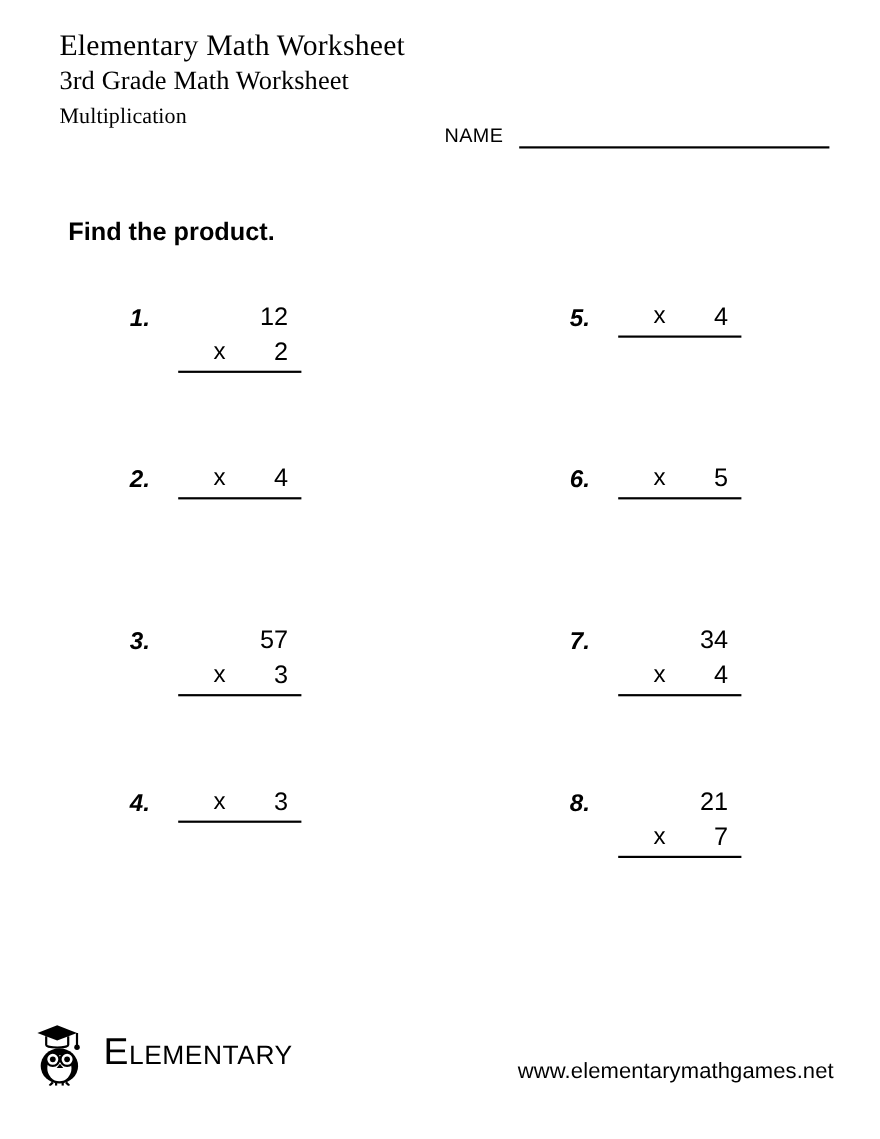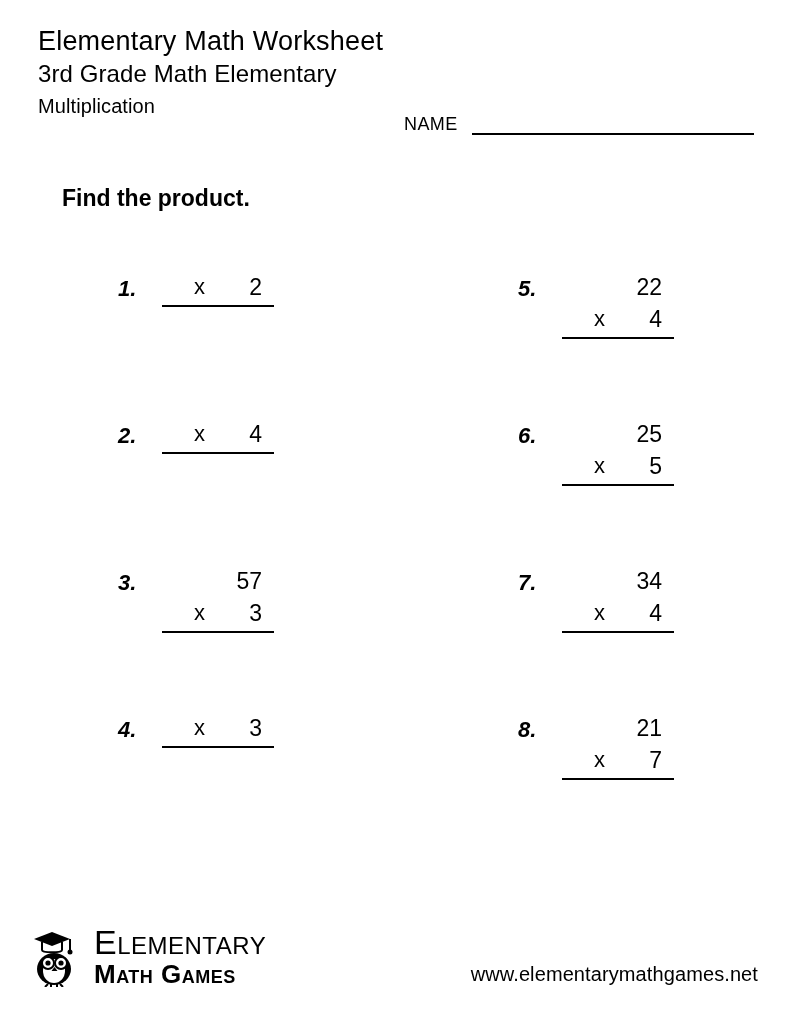--- a/index.html
+++ b/index.html
@@ -19,23 +19,24 @@
   .sheet {
     position: absolute;
     left: 0; top: 0;
     width: 800px;
     height: 1035px;
   }
 
   
   .header {
     position: absolute;
-    left: 38px;
+    left: 54px;
     top: 24px;
     width: 724px;
+    font-family: Liberation Serif, serif;
   }
   .title-main {
     font-size: 27px;
     line-height: 34px;
     letter-spacing: 0.2px;
     white-space: nowrap;
   }
   .title-sub {
     font-size: 24px;
     line-height: 32px;
@@ -47,40 +48,40 @@
     line-height: 32px;
     letter-spacing: 0.1px;
     white-space: nowrap;
   }
 
   .name-block {
     position: absolute;
     left: 404px;
     top: 112px;
     display: flex;
-    align-items: center;
+    align-items: flex-start;
     gap: 10px;
   }
   .name-label {
     font-size: 18px;
     line-height: 22px;
     letter-spacing: 0.4px;
   }
   .name-line {
     width: 282px;
     height: 21px;
     border-bottom: 2px solid #000;
     margin-left: 4px;
   }
 
   
   .instruction {
     position: absolute;
     left: 62px;
-    top: 183px;
+    top: 195px;
     font-size: 23px;
     line-height: 30px;
     font-weight: bold;
   }
 
   
   .problems {
     position: absolute;
     left: 0;
     top: 272px;
@@ -187,51 +188,51 @@
     letter-spacing: 0.1px;
   }
 </style>
 </head>
 <body>
 
 <div class="sheet">
 
   <div class="header">
     <div class="title-main">Elementary Math Worksheet</div>
-    <div class="title-sub">3rd Grade Math Elementary</div>
+    <div class="title-sub">3rd Grade Math Worksheet</div>
     <div class="title-topic">Multiplication</div>
   </div>
 
   <div class="name-block">
     <span class="name-label">NAME</span>
     <span class="name-line"></span>
   </div>
 
   <div class="instruction">Find the product.</div>
 
   <div class="problems">
 
     <div class="prob-row">
       <div class="prob">
         <div class="prob-inner">
           <div class="prob-num">1.</div>
           <div class="prob-stack">
+            <div class="stack-top">12</div>
             <div class="stack-bottom">
               <span class="op-sign">x</span>
               <span>2</span>
             </div>
             <div class="stack-rule"></div>
           </div>
         </div>
       </div>
       <div class="prob">
         <div class="prob-inner">
           <div class="prob-num">5.</div>
           <div class="prob-stack">
-            <div class="stack-top">22</div>
             <div class="stack-bottom">
               <span class="op-sign">x</span>
               <span>4</span>
             </div>
             <div class="stack-rule"></div>
           </div>
         </div>
       </div>
     </div>
 
@@ -245,21 +246,20 @@
               <span>4</span>
             </div>
             <div class="stack-rule"></div>
           </div>
         </div>
       </div>
       <div class="prob">
         <div class="prob-inner">
           <div class="prob-num">6.</div>
           <div class="prob-stack">
-            <div class="stack-top">25</div>
             <div class="stack-bottom">
               <span class="op-sign">x</span>
               <span>5</span>
             </div>
             <div class="stack-rule"></div>
           </div>
         </div>
       </div>
     </div>
 
@@ -340,19 +340,18 @@
           <circle cx="18" cy="38" r="2.6" fill="#000"></circle>
           <circle cx="31" cy="38" r="2.6" fill="#000"></circle>
 
           <polygon points="24.5,42 21.5,46 27.5,46" fill="#000"></polygon>
 
           <path d="M18,59 l-3,3 M21,59 l0,3 M27,59 l0,3 M30,59 l3,3" stroke="#000" stroke-width="2" fill="none"></path>
         </svg>
       </span>
       <span class="logo-text">
         <div class="logo-line1">Elementary</div>
-        <div class="logo-line2">Math Games</div>
       </span>
     </div>
     <div class="site-url">www.elementarymathgames.net</div>
   </div>
 
 </div>
 
 </body></html>

